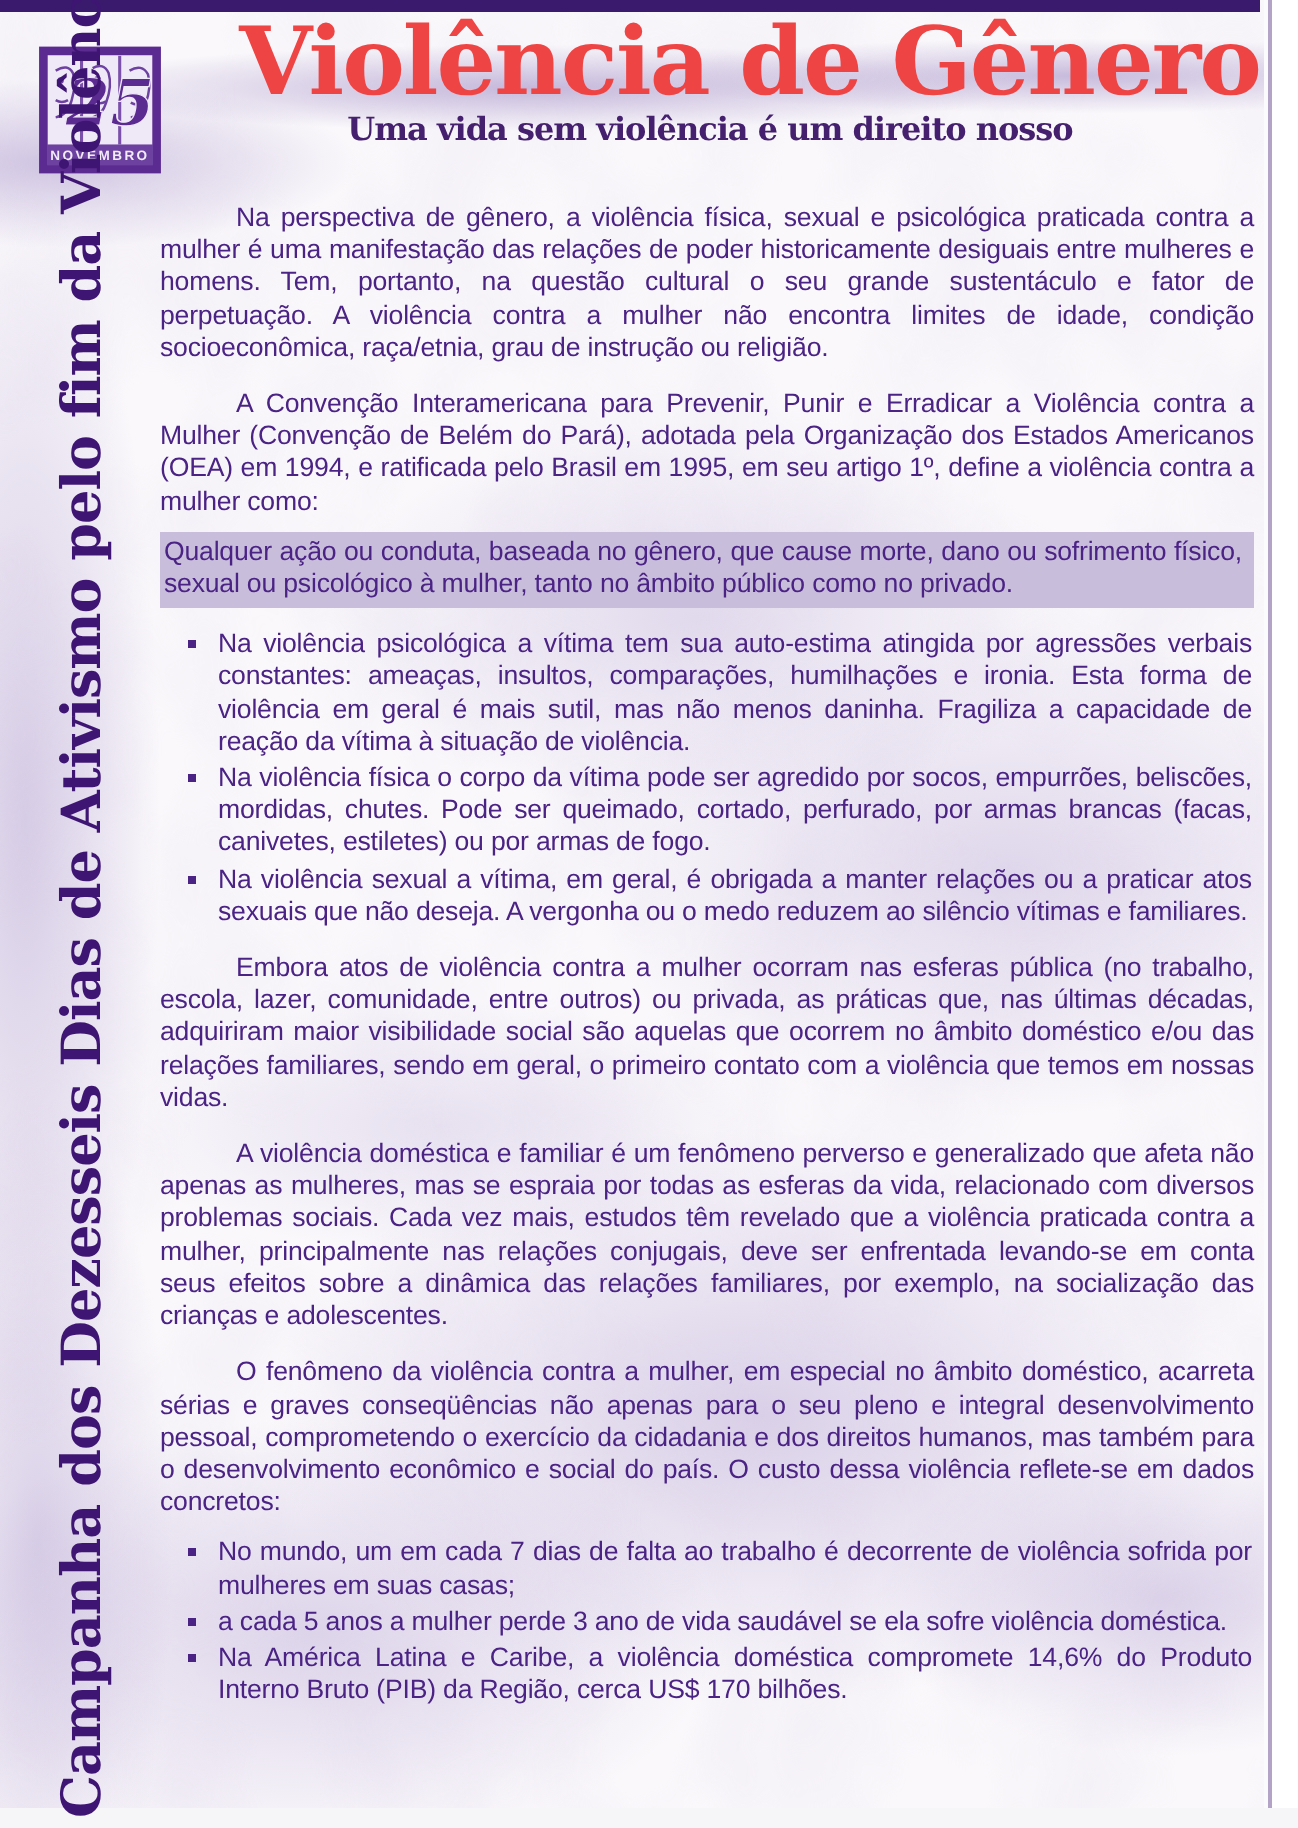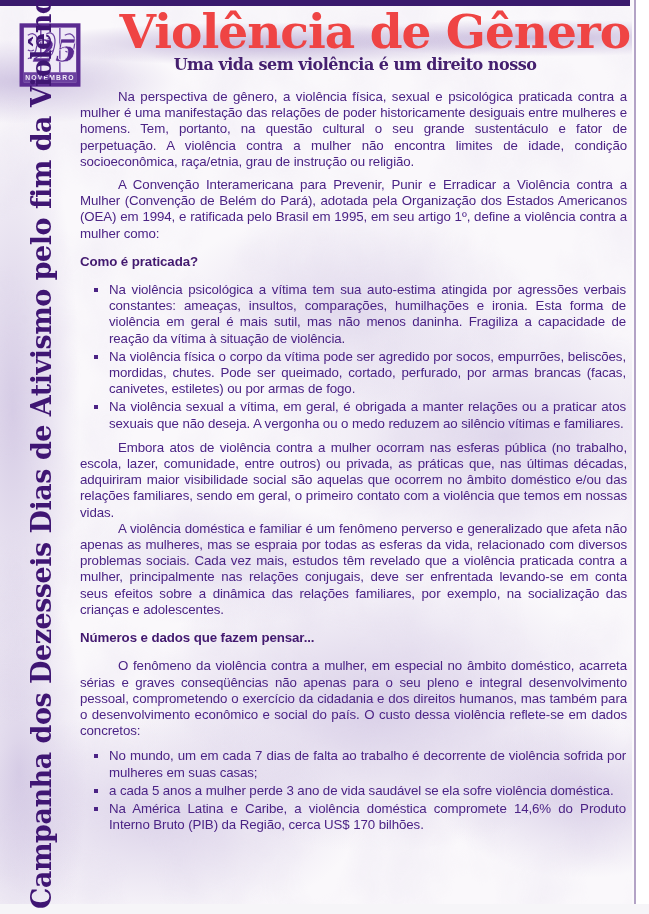--- a/index.html
+++ b/index.html
@@ -60,21 +60,21 @@
     color:#3f1573;letter-spacing:-0.5px;white-space:nowrap;
   }
 
   
   .content{
     position:absolute;left:80px;top:89px;width:547px;
     color:#4b2385;
     font-size:13.3px;line-height:16.2px;
     text-align:justify;letter-spacing:-0.1px;
   }
-  .para{margin:0 0 7px 0;}
+  .para{margin:12px 0 7px 0;}
   .para.indent{text-indent:38px;}
   .quote-block{
     background:#c9bddc;
     padding:2px 6px 4px 2px;
     margin:2px 0 10px 0;
   }
   .section-heading{
     font-weight:bold;color:#42196f;
     margin:12px 0 12px 0;text-align:left;
   }
@@ -128,34 +128,33 @@
   <div class="title">Violência de Gênero</div>
   <div class="subtitle">Uma vida sem violência é um direito nosso</div>
 
   <div class="sidebar-text">Campanha dos Dezesseis Dias de Ativismo pelo fim da Violência de Gênero</div>
 
   <div class="content">
 
     <p class="para indent">Na perspectiva de gênero, a violência física, sexual e psicológica praticada contra a mulher é uma manifestação das relações de poder historicamente desiguais entre mulheres e homens. Tem, portanto, na questão cultural o seu grande sustentáculo e fator de perpetuação. A violência contra a mulher não encontra limites de idade, condição socioeconômica, raça/etnia, grau de instrução ou religião.</p>
     <p class="para indent">A Convenção Interamericana para Prevenir, Punir e Erradicar a Violência contra a Mulher (Convenção de Belém do Pará), adotada pela Organização dos Estados Americanos (OEA) em 1994, e ratificada pelo Brasil em 1995, em seu artigo 1º, define a violência contra a mulher como:</p>
 
+    <div class="quote-block">Qualquer ação ou conduta, baseada no gênero, que cause morte, dano ou sofrimento físico, sexual ou psicológico à mulher, tanto no âmbito público como no privado.</div>
 
-    <div class="section-heading">Como é praticada?</div>
 
 
     <ul class="bullets">
       <li>Na violência psicológica a vítima tem sua auto-estima atingida por agressões verbais constantes: ameaças, insultos, comparações, humilhações e ironia. Esta forma de violência em geral é mais sutil, mas não menos daninha. Fragiliza a capacidade de reação da vítima à situação de violência.</li>
       <li>Na violência física o corpo da vítima pode ser agredido por socos, empurrões, beliscões, mordidas, chutes. Pode ser queimado, cortado, perfurado, por armas brancas (facas, canivetes, estiletes) ou por armas de fogo.</li>
       <li>Na violência sexual a vítima, em geral, é obrigada a manter relações ou a praticar atos sexuais que não deseja. A vergonha ou o medo reduzem ao silêncio vítimas e familiares.</li>
     </ul>
 
     <p class="para indent" style="margin-bottom:0;">Embora atos de violência contra a mulher ocorram nas esferas pública (no trabalho, escola, lazer, comunidade, entre outros) ou privada, as práticas que, nas últimas décadas, adquiriram maior visibilidade social são aquelas que ocorrem no âmbito doméstico e/ou das relações familiares, sendo em geral, o primeiro contato com a violência que temos em nossas vidas.</p>
     <p class="para indent">A violência doméstica e familiar é um fenômeno perverso e generalizado que afeta não apenas as mulheres, mas se espraia por todas as esferas da vida, relacionado com diversos problemas sociais. Cada vez mais, estudos têm revelado que a violência praticada contra a mulher, principalmente nas relações conjugais, deve ser enfrentada levando-se em conta seus efeitos sobre a dinâmica das relações familiares, por exemplo, na socialização das crianças e adolescentes.</p>
 
-    <div class="section-heading">Números e dados que fazem pensar...</div>
 
     <p class="para indent">O fenômeno da violência contra a mulher, em especial no âmbito doméstico, acarreta sérias e graves conseqüências não apenas para o seu pleno e integral desenvolvimento pessoal, comprometendo o exercício da cidadania e dos direitos humanos, mas também para o desenvolvimento econômico e social do país. O custo dessa violência reflete-se em dados concretos:</p>
 
     <ul class="bullets">
       <li>No mundo, um em cada 7 dias de falta ao trabalho é decorrente de violência sofrida por mulheres em suas casas;</li>
       <li>a cada 5 anos a mulher perde 3 ano de vida saudável se ela sofre violência doméstica.</li>
       <li>Na América Latina e Caribe, a violência doméstica compromete 14,6% do Produto Interno Bruto (PIB) da Região, cerca US$ 170 bilhões.</li>
 
     </ul>
 

